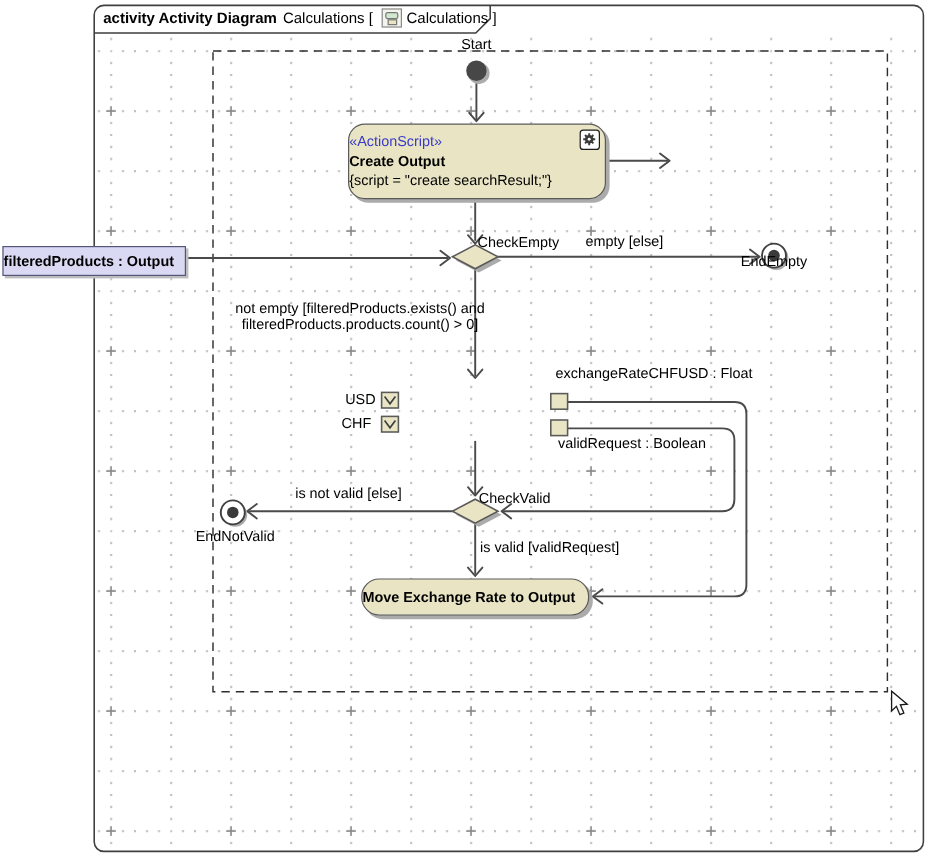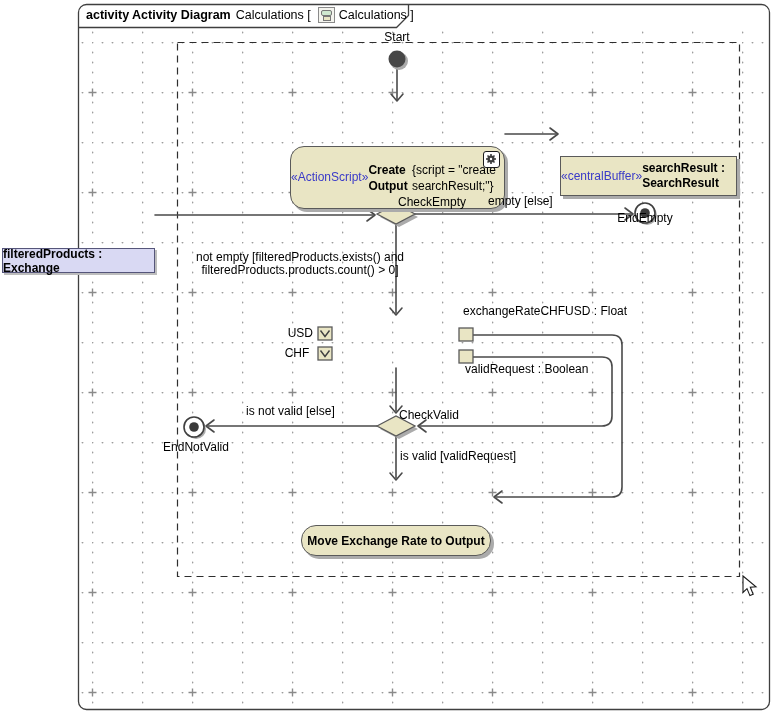--- a/index.html
+++ b/index.html
@@ -3,21 +3,21 @@
 <meta charset="utf-8">
 <style>
   html,body{margin:0;padding:0;background:#fff;}
   #stage{position:relative;width:774px;height:715px;background:#fff;overflow:hidden;
          font-family:"Liberation Sans",sans-serif;font-size:12px;color:#000;padding-left:18px;}
   #gfx{position:absolute;left:0;top:0;width:774px;height:715px;}
   .lbl{position:absolute;white-space:nowrap;line-height:13px;}
   .ctr{text-align:center;}
   .node{position:absolute;box-sizing:border-box;border:1.5px solid #5a5a5a;
         background:#e9e5c4;box-shadow:3px 3px 0 #ababab;
-        display:flex;flex-direction:row;justify-content:center;align-items:center;margin-top:43px;}
+        display:flex;flex-direction:column;justify-content:center;}
   .stereo{color:#3a3ac8;line-height:15px;}
   .bold{font-weight:bold;}
   .tabtitle{position:absolute;left:86px;top:7px;height:16px;line-height:16px;
             font-size:12.5px;white-space:nowrap;display:flex;align-items:center;}
   .tabtitle .sp{margin-right:5px;}
   .mini-icon{display:inline-block;width:15px;height:14px;margin:0 4px 0 2px;
              border:1px solid #8a8a8a;background:#f4f4ee;position:relative;}
   .mini-icon i{position:absolute;left:2px;top:2px;width:9px;height:4px;background:#cfe8cf;
                border:1px solid #777;border-radius:2px;}
   .mini-icon em{position:absolute;left:4px;top:8px;width:6px;height:3px;background:#e9e5c4;
@@ -168,28 +168,24 @@
             <line x1="1" y1="6" x2="11" y2="6"></line>
           <line x1="2.5" y1="2.5" x2="9.5" y2="9.5"></line>
             <line x1="9.5" y1="2.5" x2="2.5" y2="9.5"></line>
         </g>
         <circle cx="6" cy="6" r="3.6" fill="#3c3c3c"></circle>
         <circle cx="6" cy="6" r="1.2" fill="#ffffff"></circle>
       </svg>
     </div>
   </div>
 
-  <div class="node" style="left:560px;top:113px;width:177px;height:40px;">
-    <div class="stereo">«centralBuffer»</div>
-    <div class="bold" style="line-height:15px;">searchResult : SearchResult</div>
-  </div>
 
   <div class="node bold" style="left:2px;top:205px;width:153px;height:25px;background:#d9d9f3;
        border:1px solid #55557a;box-shadow:2px 2px 0 #bdbdbd;">
-    <div>filteredProducts : Exchange</div>
+    <div>filteredProducts : Output</div>
   </div>
 
 
   <div class="node bold" style="left:301px;top:482px;width:190px;height:31px;border-radius:15px;">
     <div>Move Exchange Rate to Output</div>
   </div>
 
   <div class="lbl" style="left:398px;top:196px;">CheckEmpty</div>
   <div class="lbl" style="left:488px;top:195px;">empty [else]</div>
   <div class="lbl ctr" style="left:612px;top:212px;width:66px;text-align:center;">EndEmpty</div>

